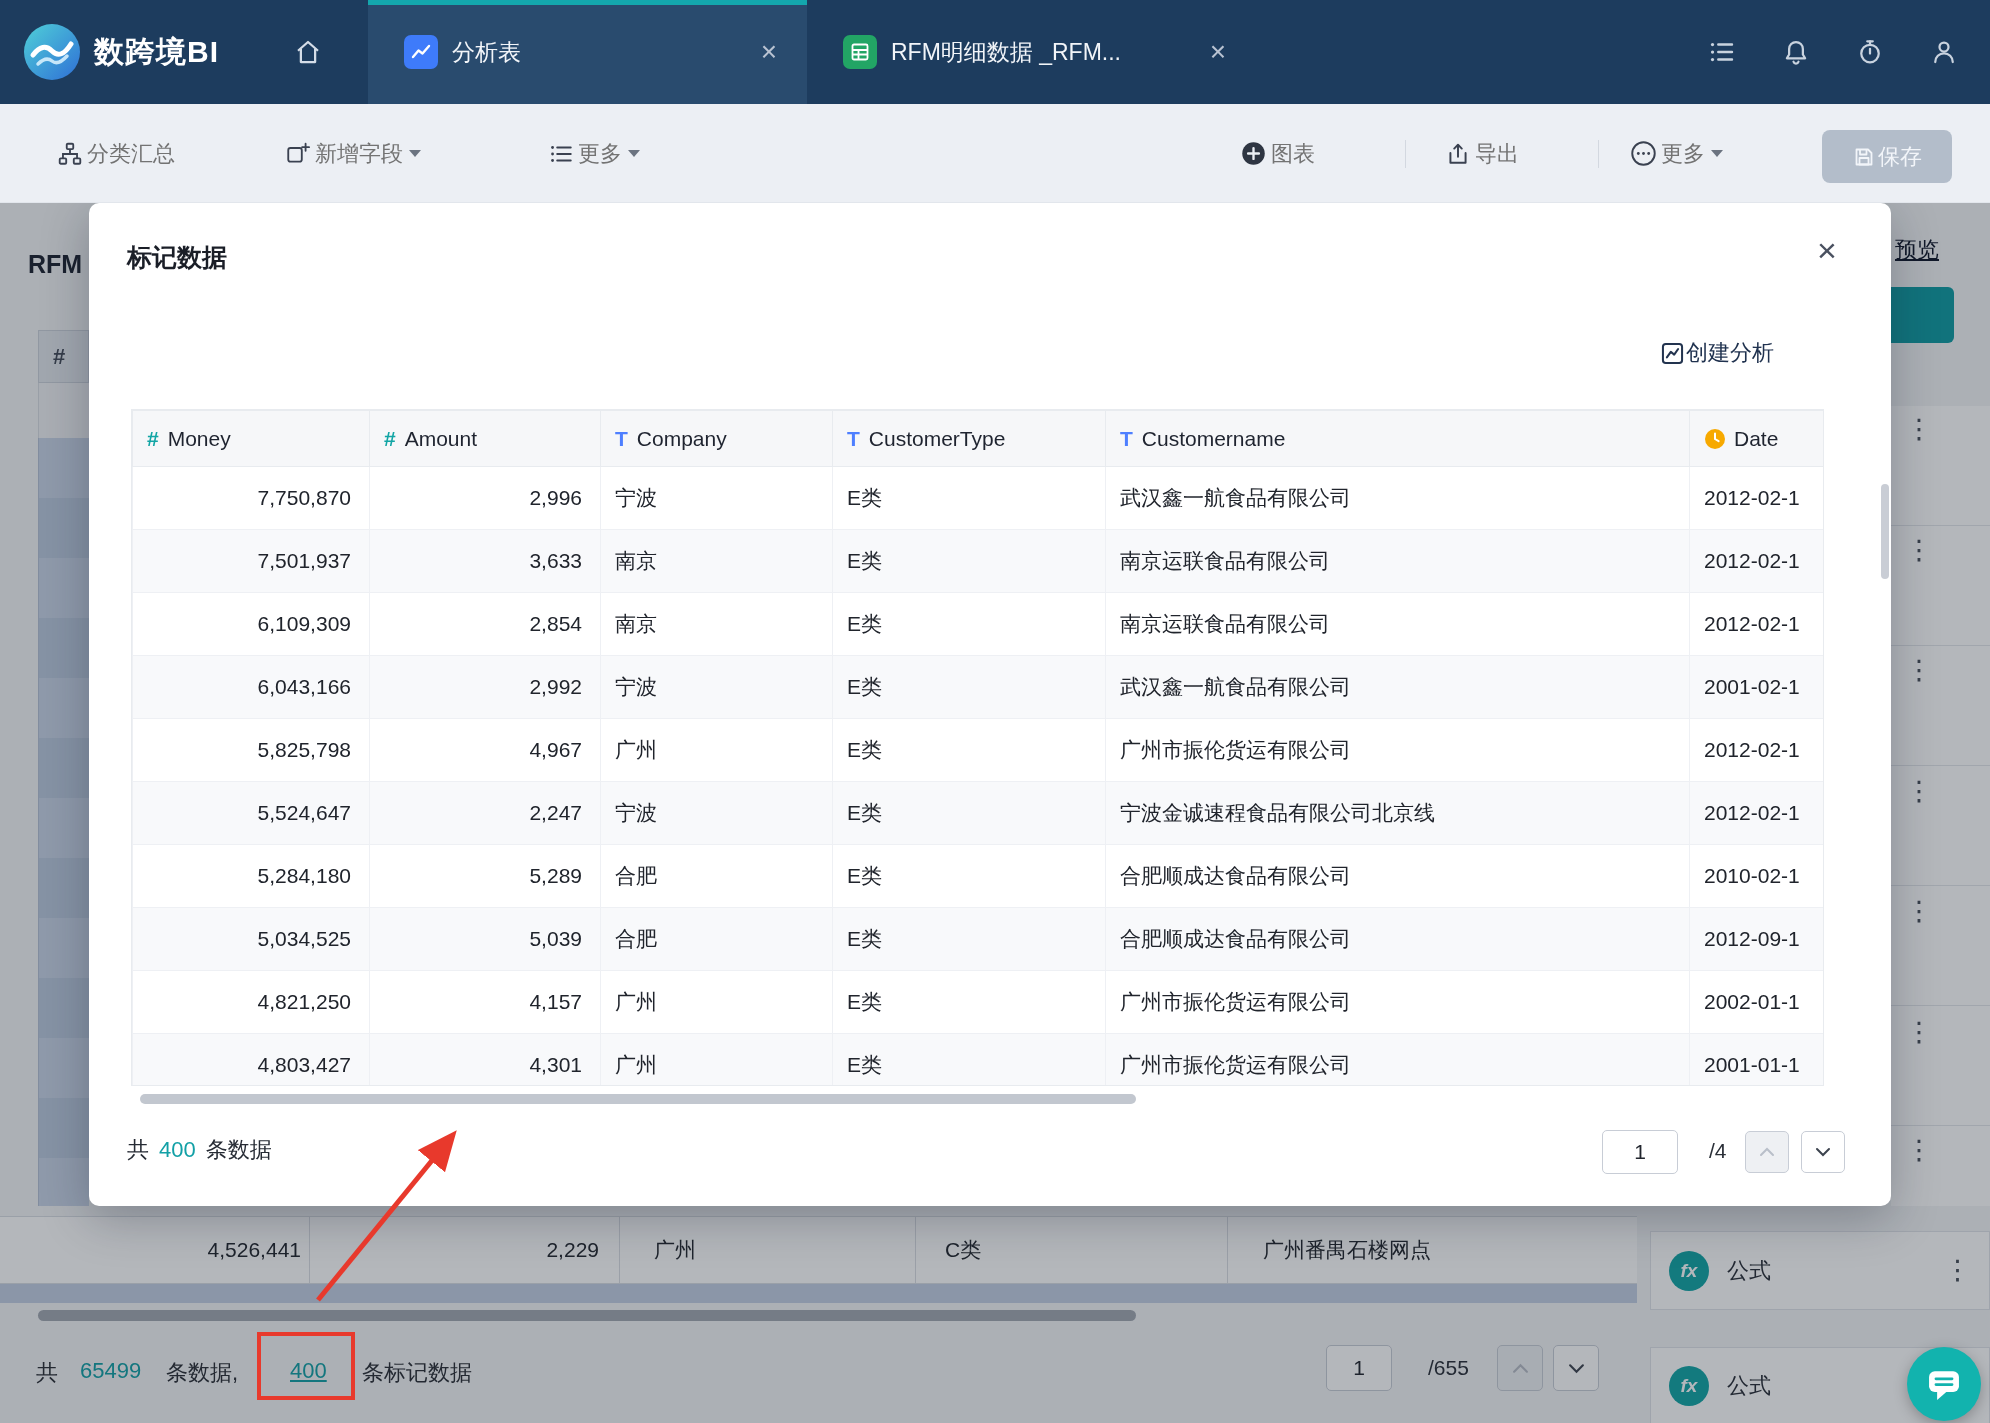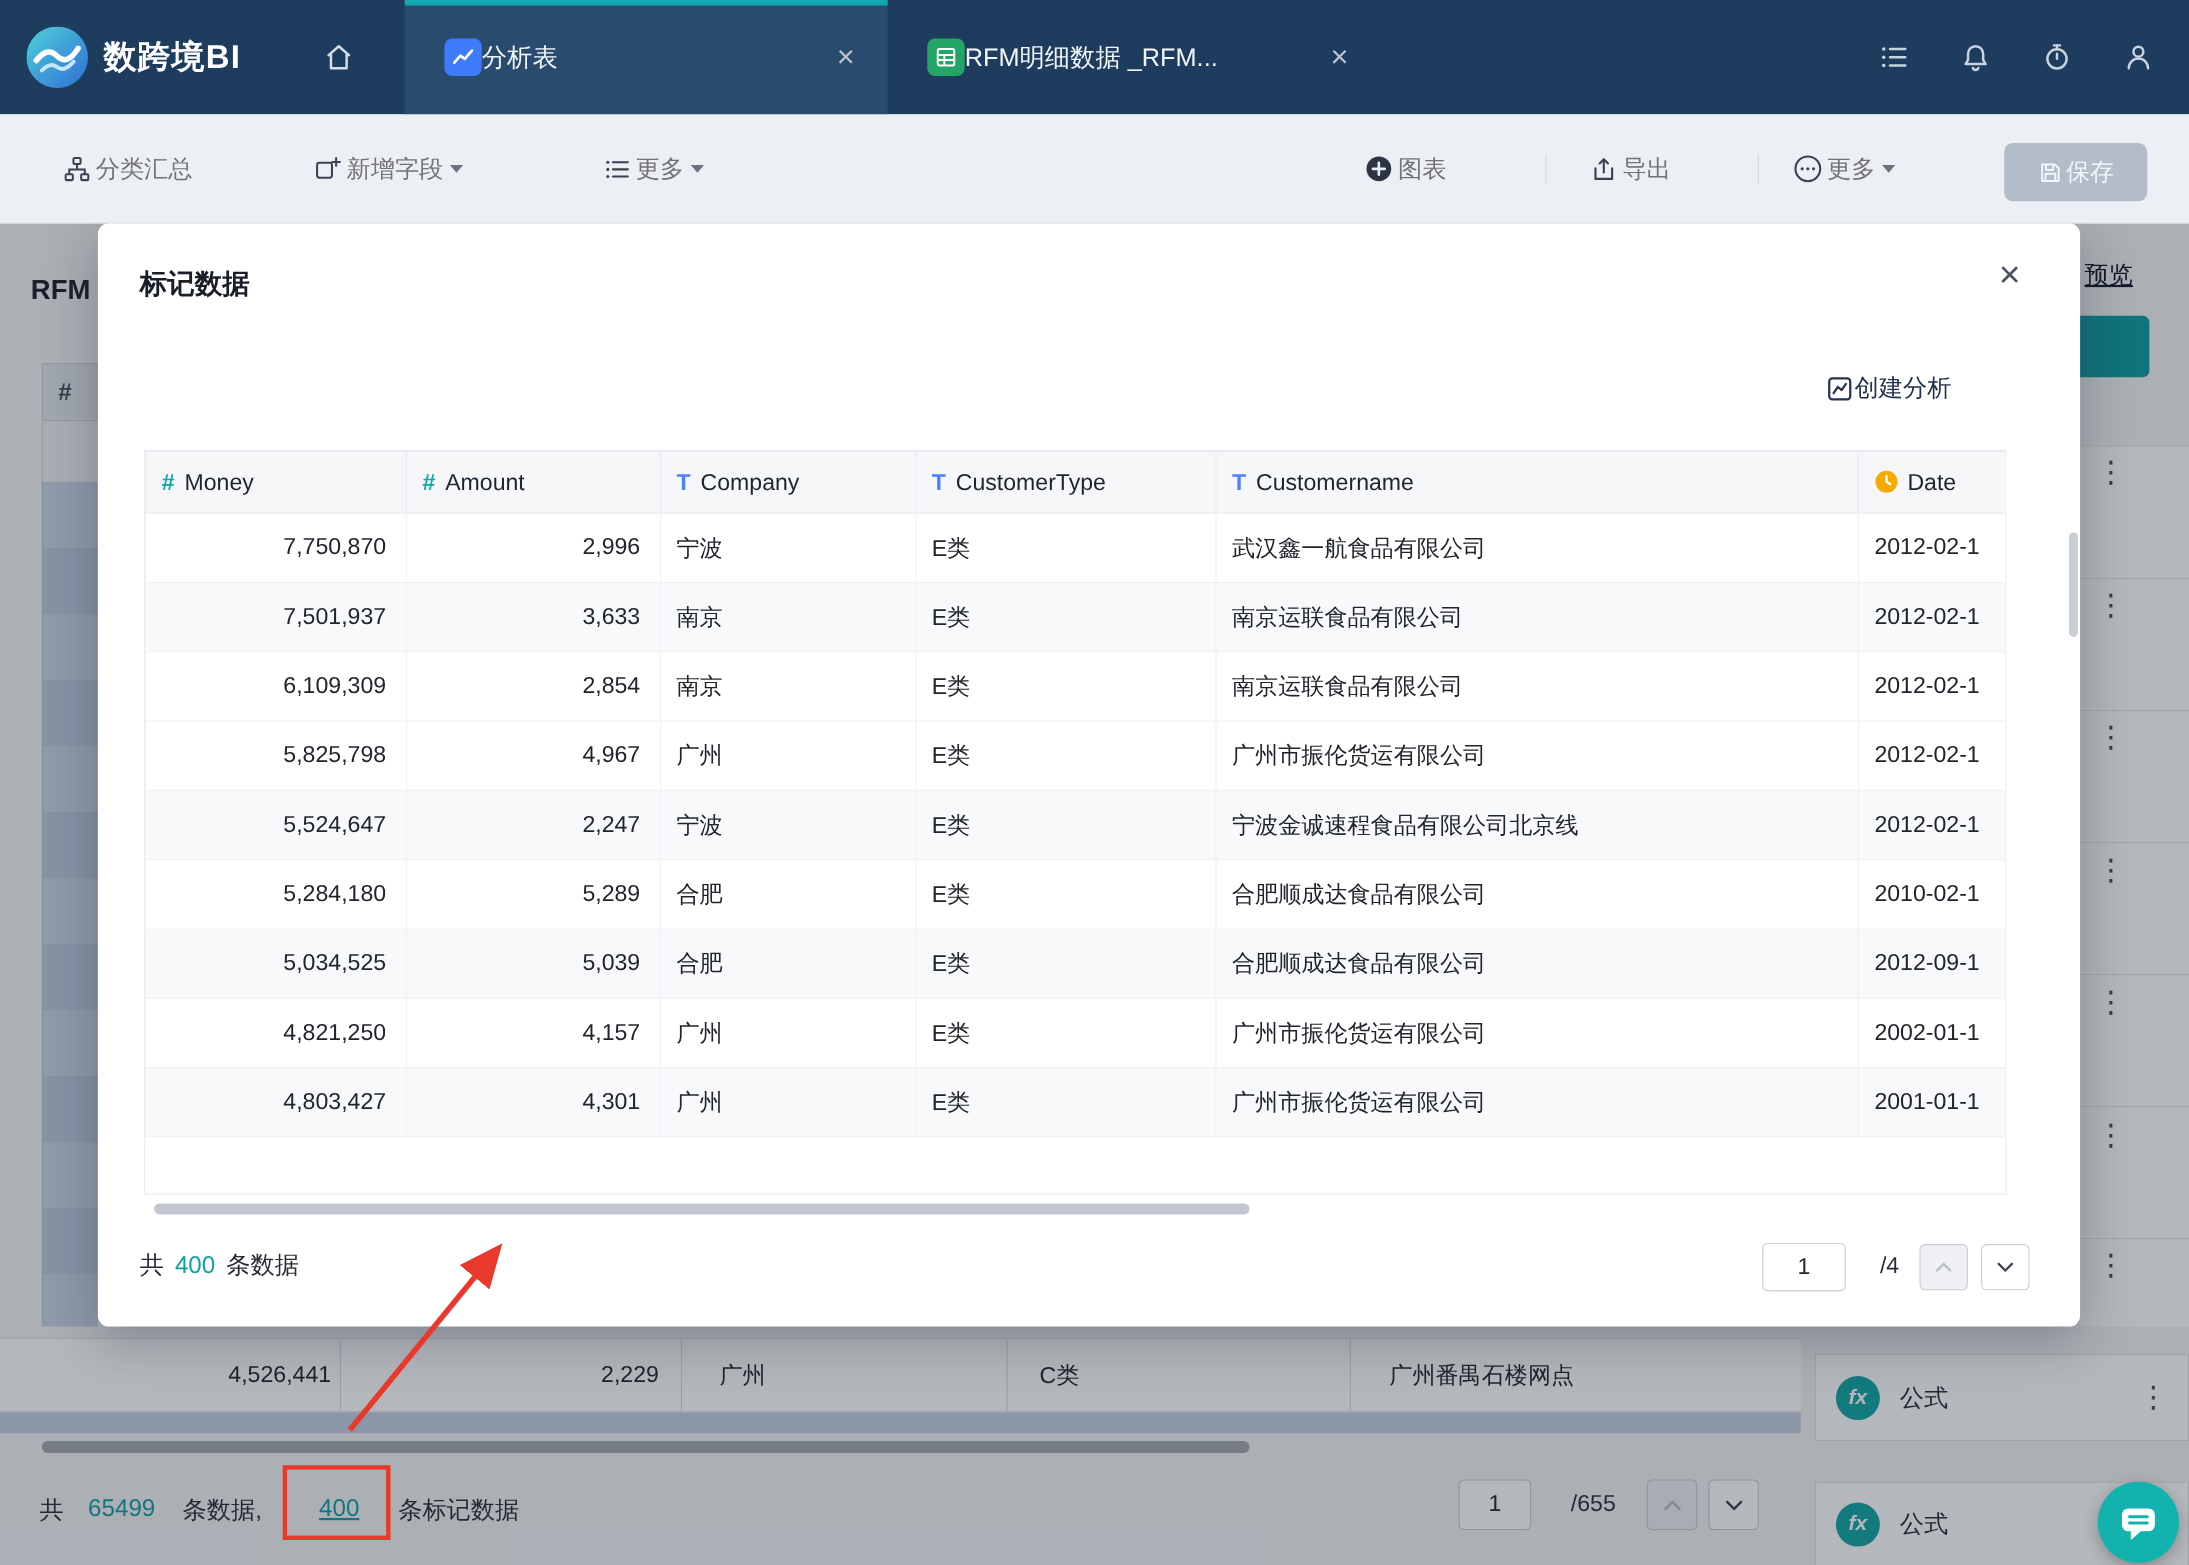--- a/index.html
+++ b/index.html
@@ -7,21 +7,21 @@
   body{font-family:"Liberation Sans","DejaVu Sans",sans-serif;}
   .canvas{position:relative;width:1990px;height:1423px;overflow:hidden;background:#f4f5f7}
   .abs{position:absolute}
 
   
   .topbar{left:0;top:0;width:1990px;height:104px;background:#1d3c5e;z-index:40}
   .brand{left:24px;top:24px;display:flex;align-items:center;gap:14px}
   .logo{width:56px;height:56px;display:block}
   .brand-text{color:#fff;font-size:30px;font-weight:bold;letter-spacing:1px}
   .topbar .icon-btn{width:40px;height:40px;display:flex;align-items:center;justify-content:center;cursor:pointer}
-  .tab{top:0;height:104px;display:flex;align-items:center;padding-left:36px;cursor:pointer}
+  .tab{top:0;height:104px;display:flex;align-items:center;gap:14px;padding-left:36px;cursor:pointer}
   .tab.active{background:#294b6e}
   .tab-accent{position:absolute;left:0;top:0;width:100%;height:5px;background:#14a7ad}
   .tab-ic{width:34px;height:34px;border-radius:7px;display:flex;align-items:center;justify-content:center;flex:0 0 auto}
   .tab-ic.blue{background:#3e7bfa}
   .tab-ic.green{background:#22a565}
   .tab-label{color:#f2f5f9;font-size:23px;white-space:nowrap;overflow:hidden;max-width:300px}
   .tab-close{position:absolute;right:30px;top:50%;transform:translateY(-50%);color:#b9c3d2;font-size:28px;line-height:1;cursor:pointer}
   .topbar-icons{right:26px;top:0;height:104px;display:flex;align-items:center;gap:34px}
 
   
@@ -349,20 +349,28 @@
               <td>2012-02-1</td>
             </tr>
             <tr>
               <td class="num">6,109,309</td>
               <td class="num">2,854</td>
               <td>南京</td>
               <td>E类</td>
               <td>南京运联食品有限公司</td>
               <td>2012-02-1</td>
             </tr>
+            <tr class="alt">
+              <td class="num">6,043,166</td>
+              <td class="num">2,992</td>
+              <td>宁波</td>
+              <td>E类</td>
+              <td>武汉鑫一航食品有限公司</td>
+              <td>2001-02-1</td>
+            </tr>
             <tr>
               <td class="num">5,825,798</td>
               <td class="num">4,967</td>
               <td>广州</td>
               <td>E类</td>
               <td>广州市振伦货运有限公司</td>
               <td>2012-02-1</td>
             </tr>
             <tr class="alt">
               <td class="num">5,524,647</td>

